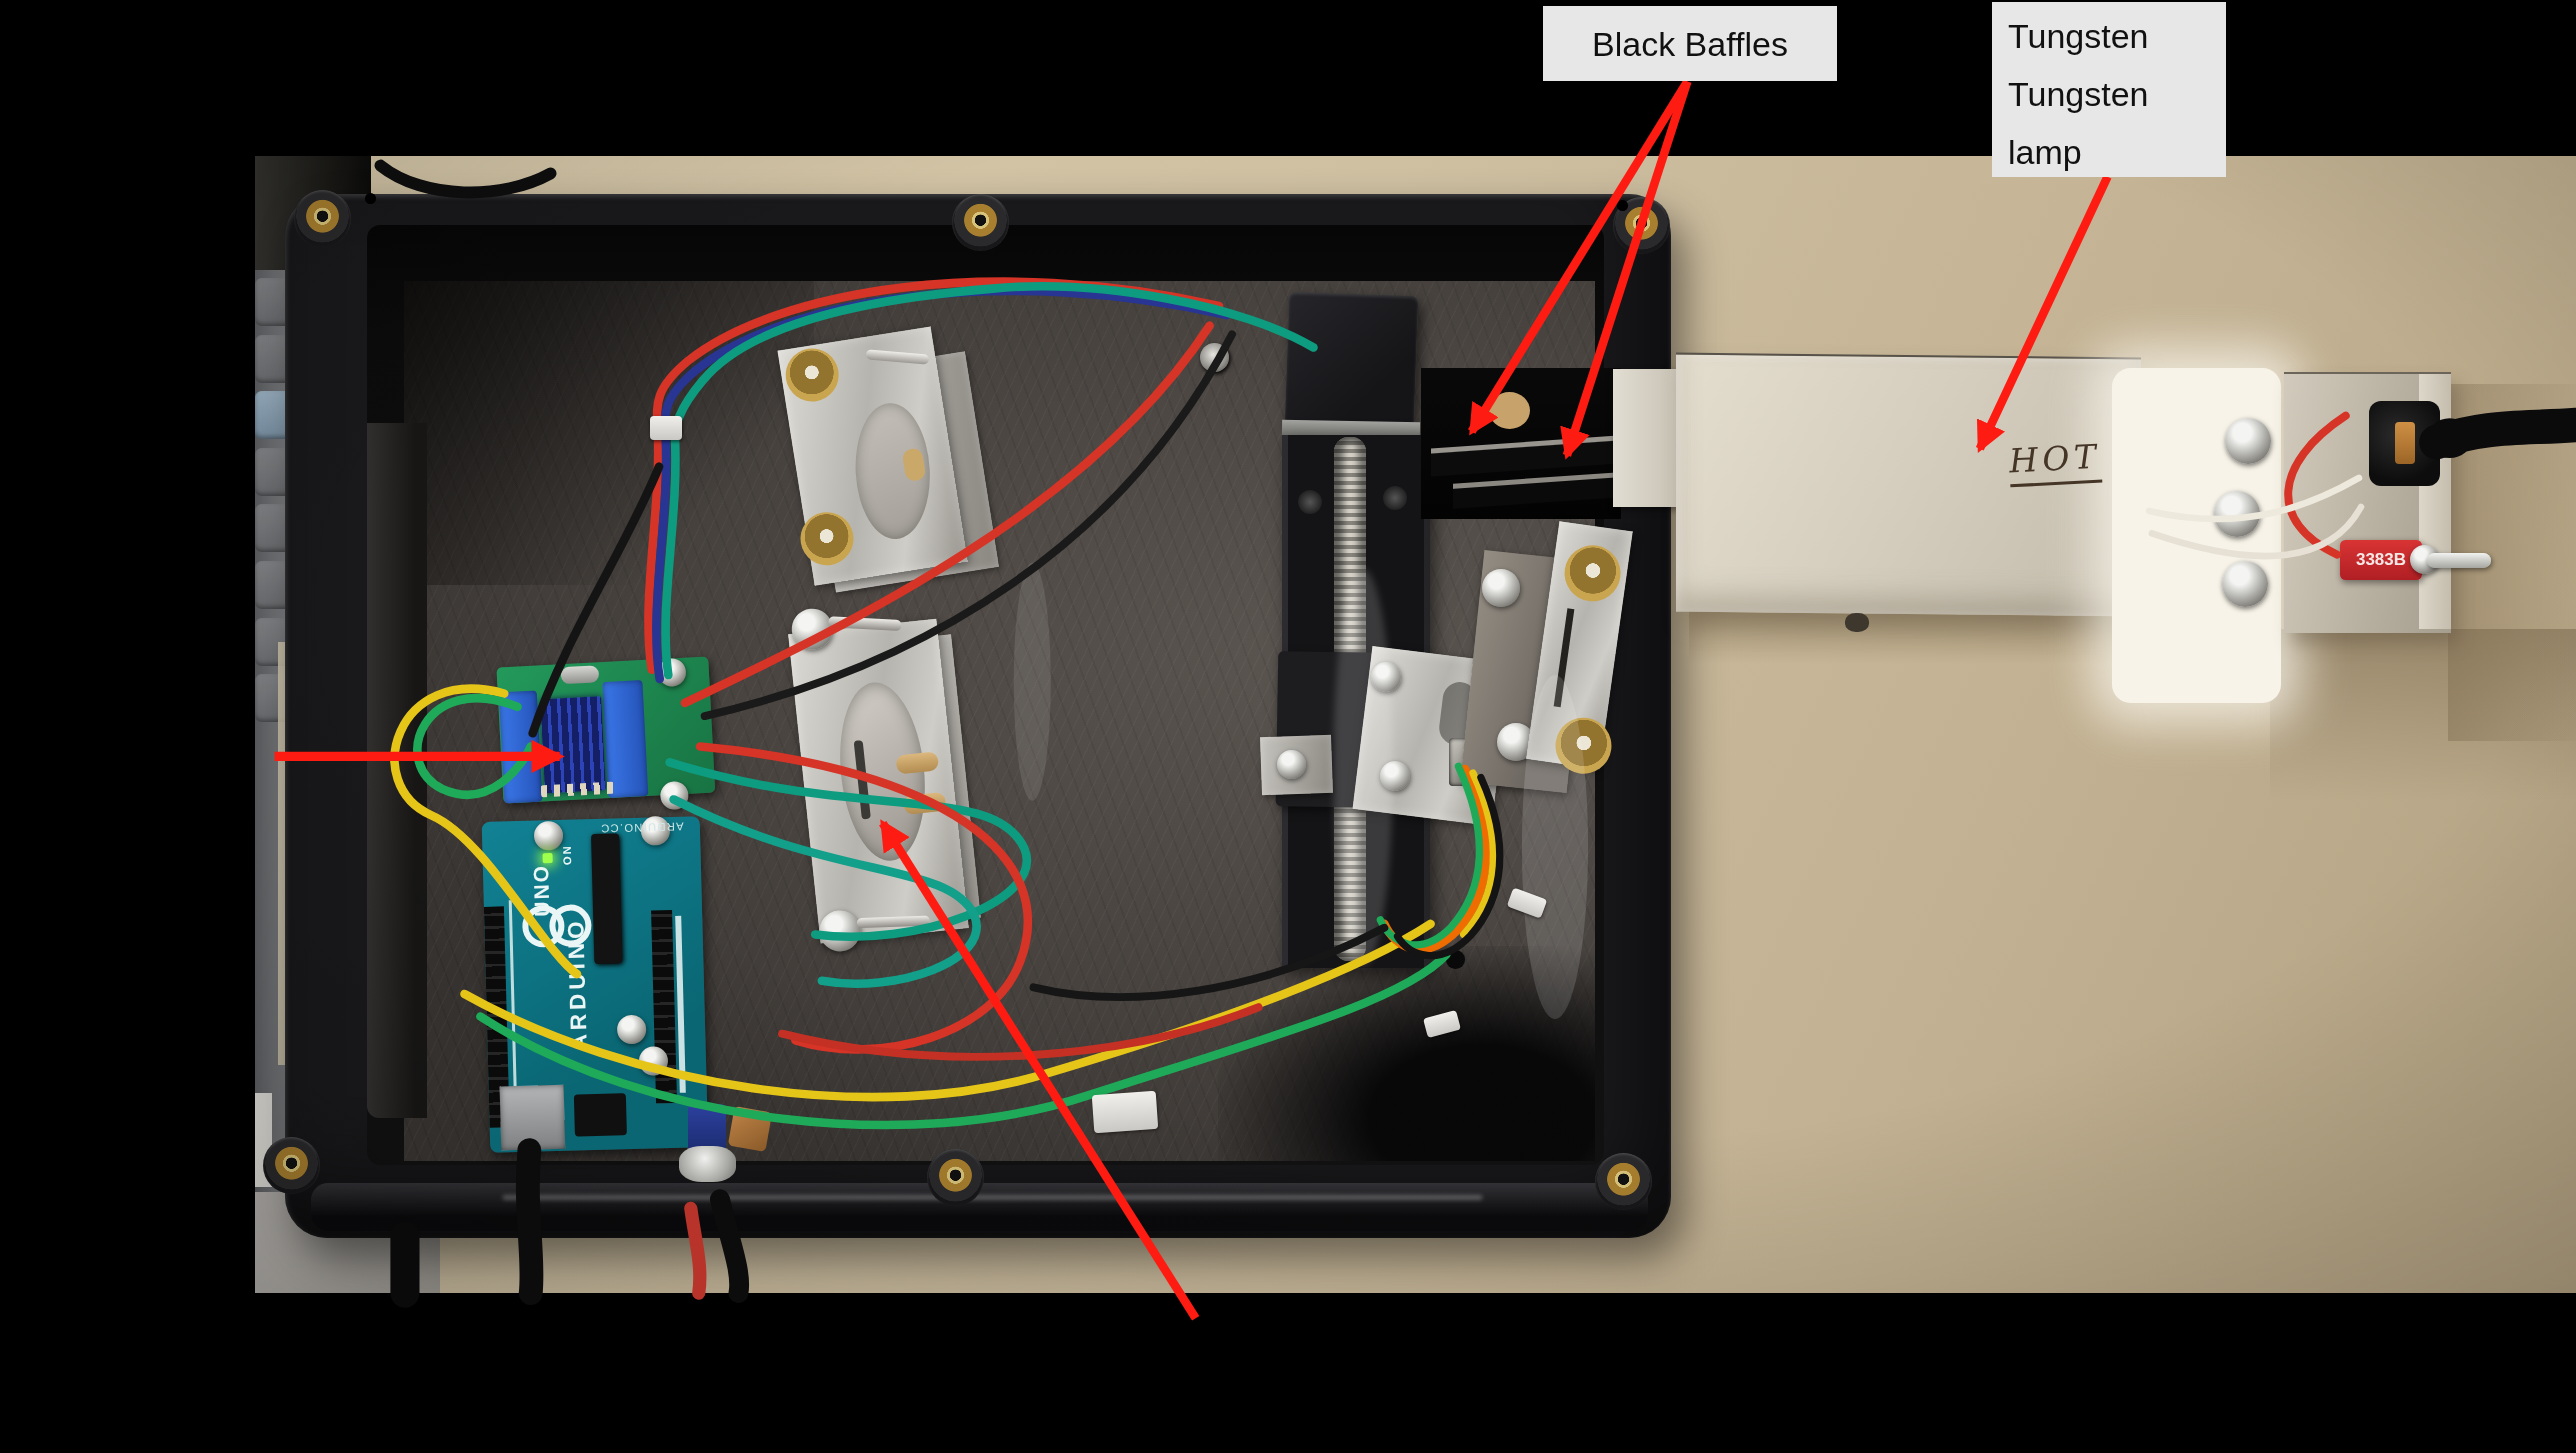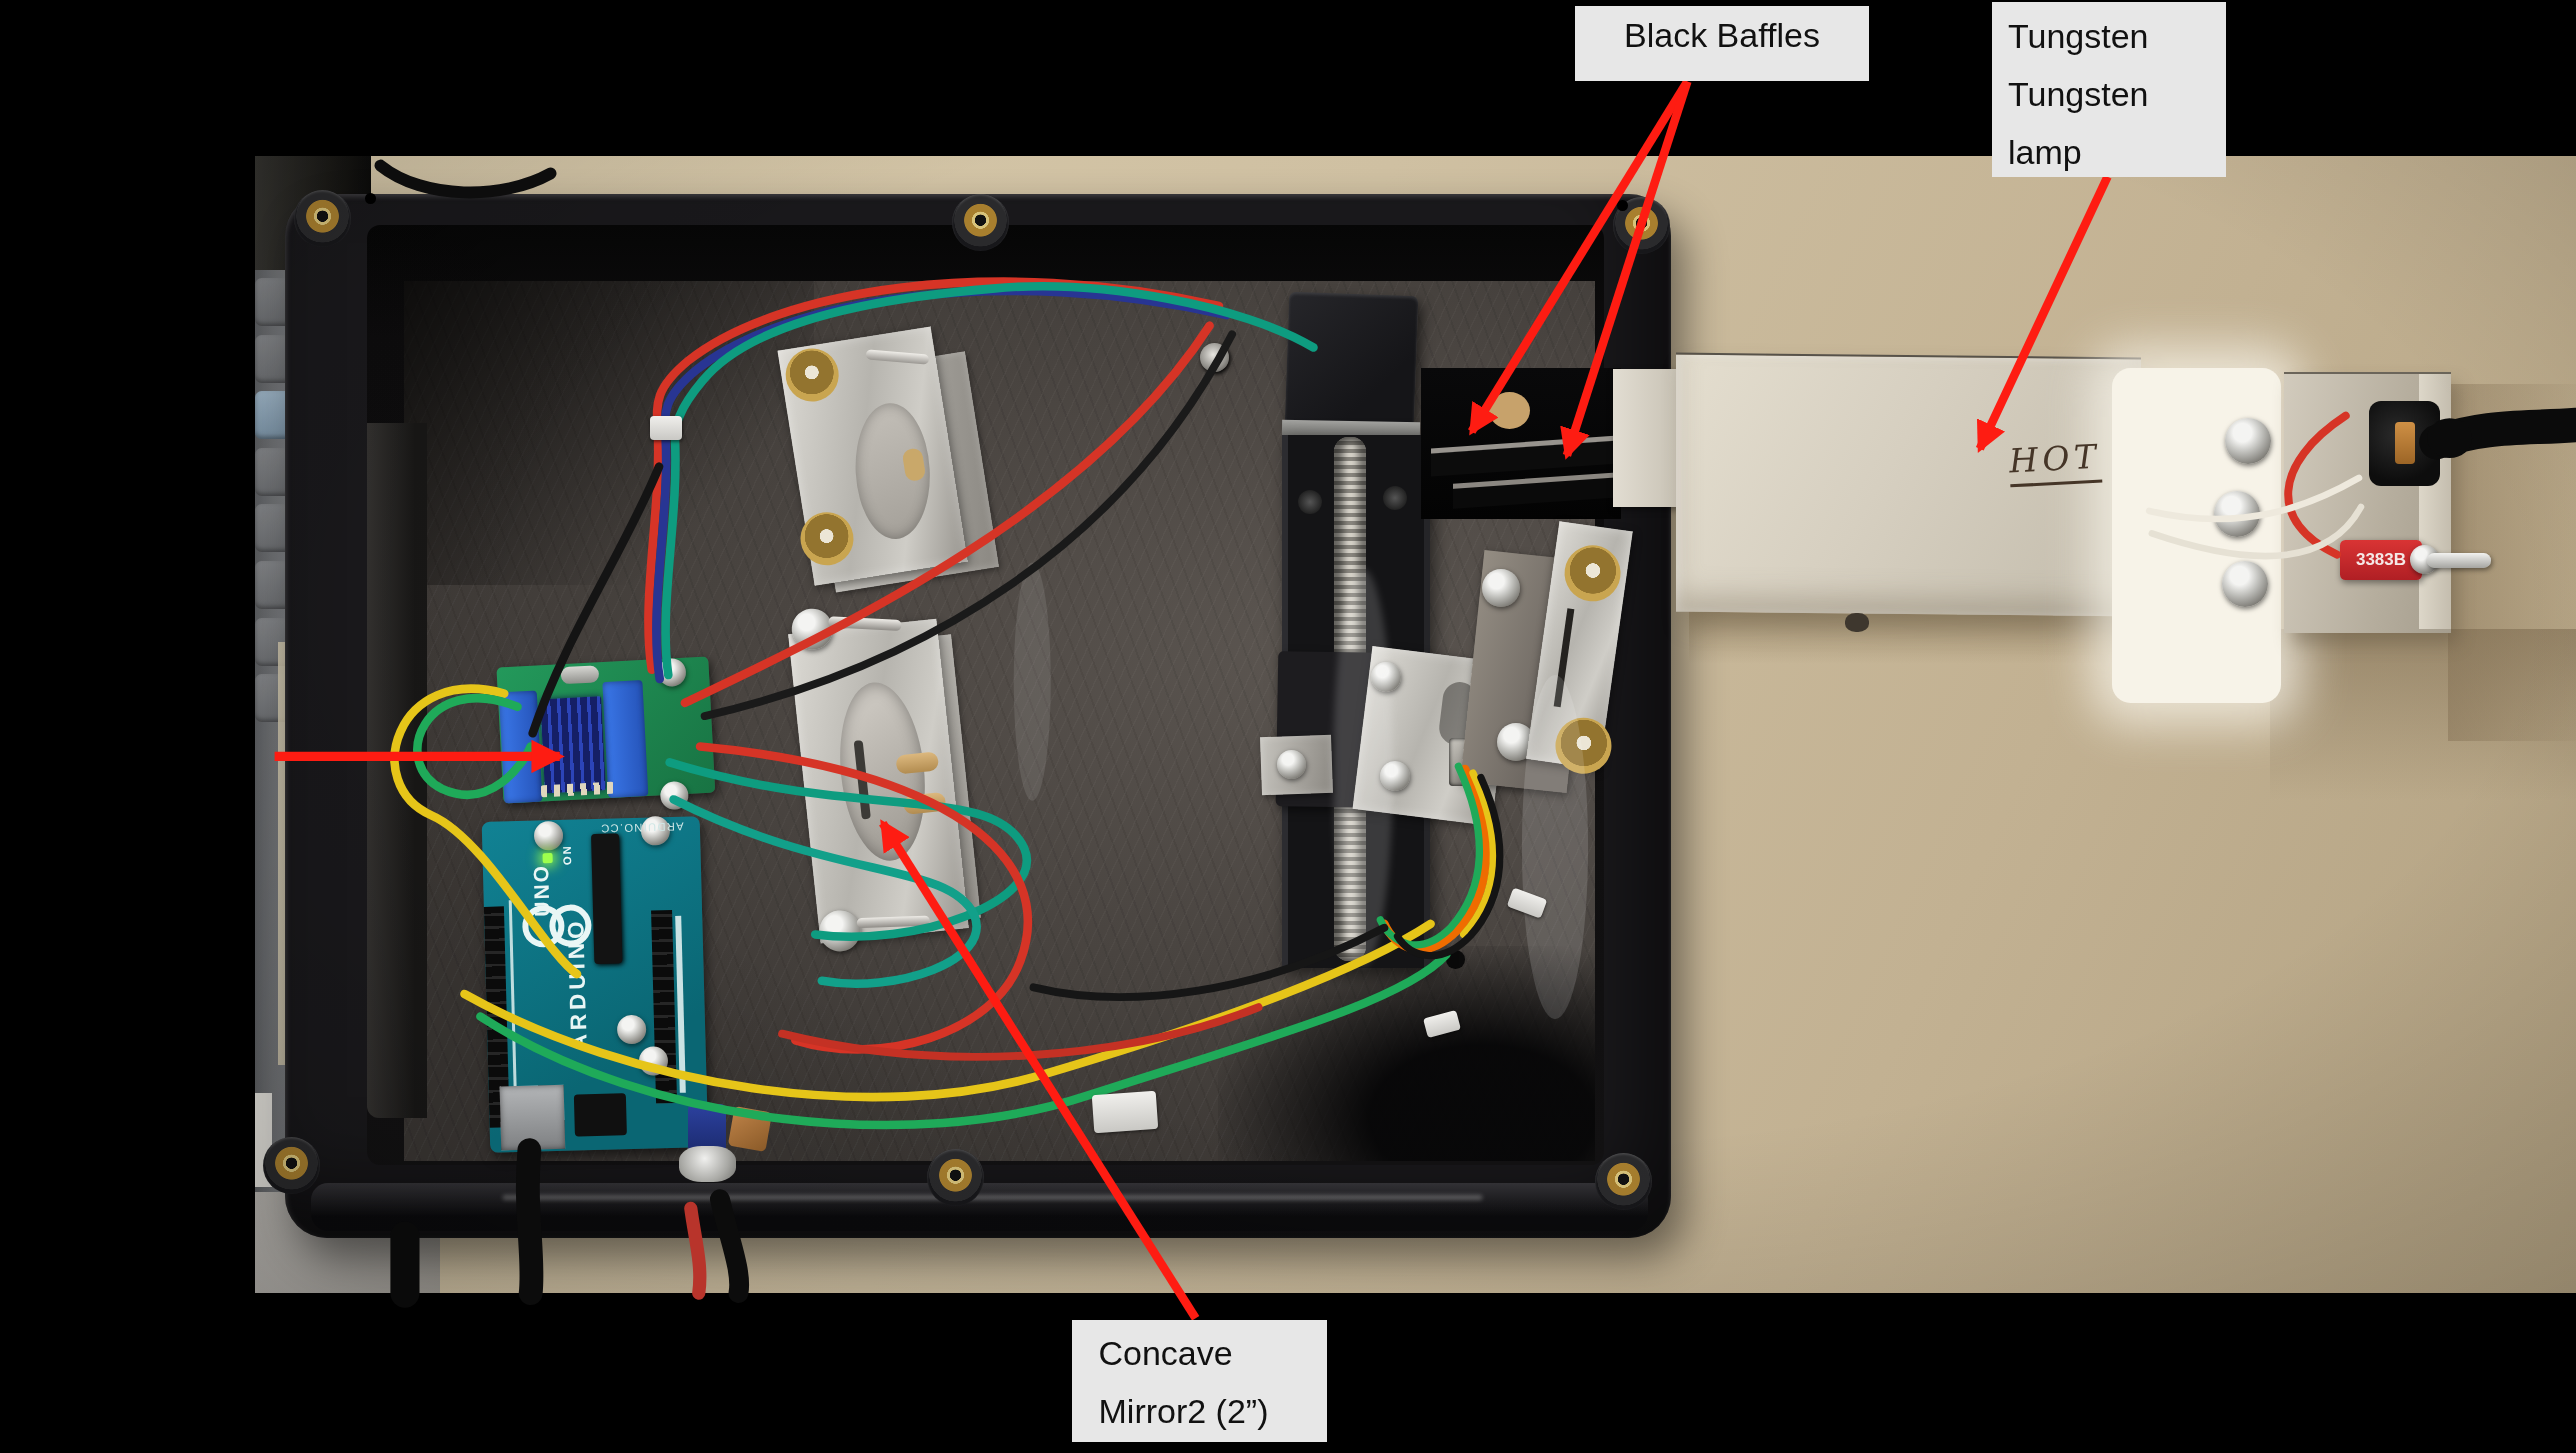--- a/index.html
+++ b/index.html
@@ -285,30 +285,26 @@
         <path d="M0,0 L10,5 L0,10 z" fill="#fe1c12"></path>
       </marker>
     </defs>
     <line x1="415" y1="1143" x2="846" y2="1143" stroke="#fe1c12" stroke-width="14" marker-end="url(#ah)"></line>
     <line x1="2550" y1="123" x2="2224" y2="652" stroke="#fe1c12" stroke-width="13" marker-end="url(#ah)"></line>
     <line x1="2550" y1="123" x2="2368" y2="688" stroke="#fe1c12" stroke-width="13" marker-end="url(#ah)"></line>
     <line x1="3185" y1="267" x2="2992" y2="678" stroke="#fe1c12" stroke-width="13" marker-end="url(#ah)"></line>
     <line x1="1807" y1="1992" x2="1334" y2="1244" stroke="#fe1c12" stroke-width="13" marker-end="url(#ah)"></line>
   </svg>
 
-  <div class="label" style="left:1543px;top:6px;width:294px;height:75px;display:flex;align-items:flex-start;justify-content:center;margin-left:32px;">
+  <div class="label" style="left:1543px;top:6px;width:294px;height:75px;display:flex;align-items:center;justify-content:center;">
     <div>Black Baffles</div>
   </div>
 
   <div class="label" style="left:1992px;top:2px;width:234px;height:175px;padding-top:5.3px;box-sizing:border-box;padding-left:16px;">
     <div>Tungsten</div>
     <div>Tungsten</div>
     <div>lamp</div>
   </div>
 
 
-  <div class="label" style="left:1072px;top:1320px;width:255px;height:122px;padding-top:4px;box-sizing:border-box;padding-left:26.5px;">
-    <div>Concave</div>
-    <div>Mirror2 (2”)</div>
-  </div>
 
 </div>
 
 
 </body></html>

